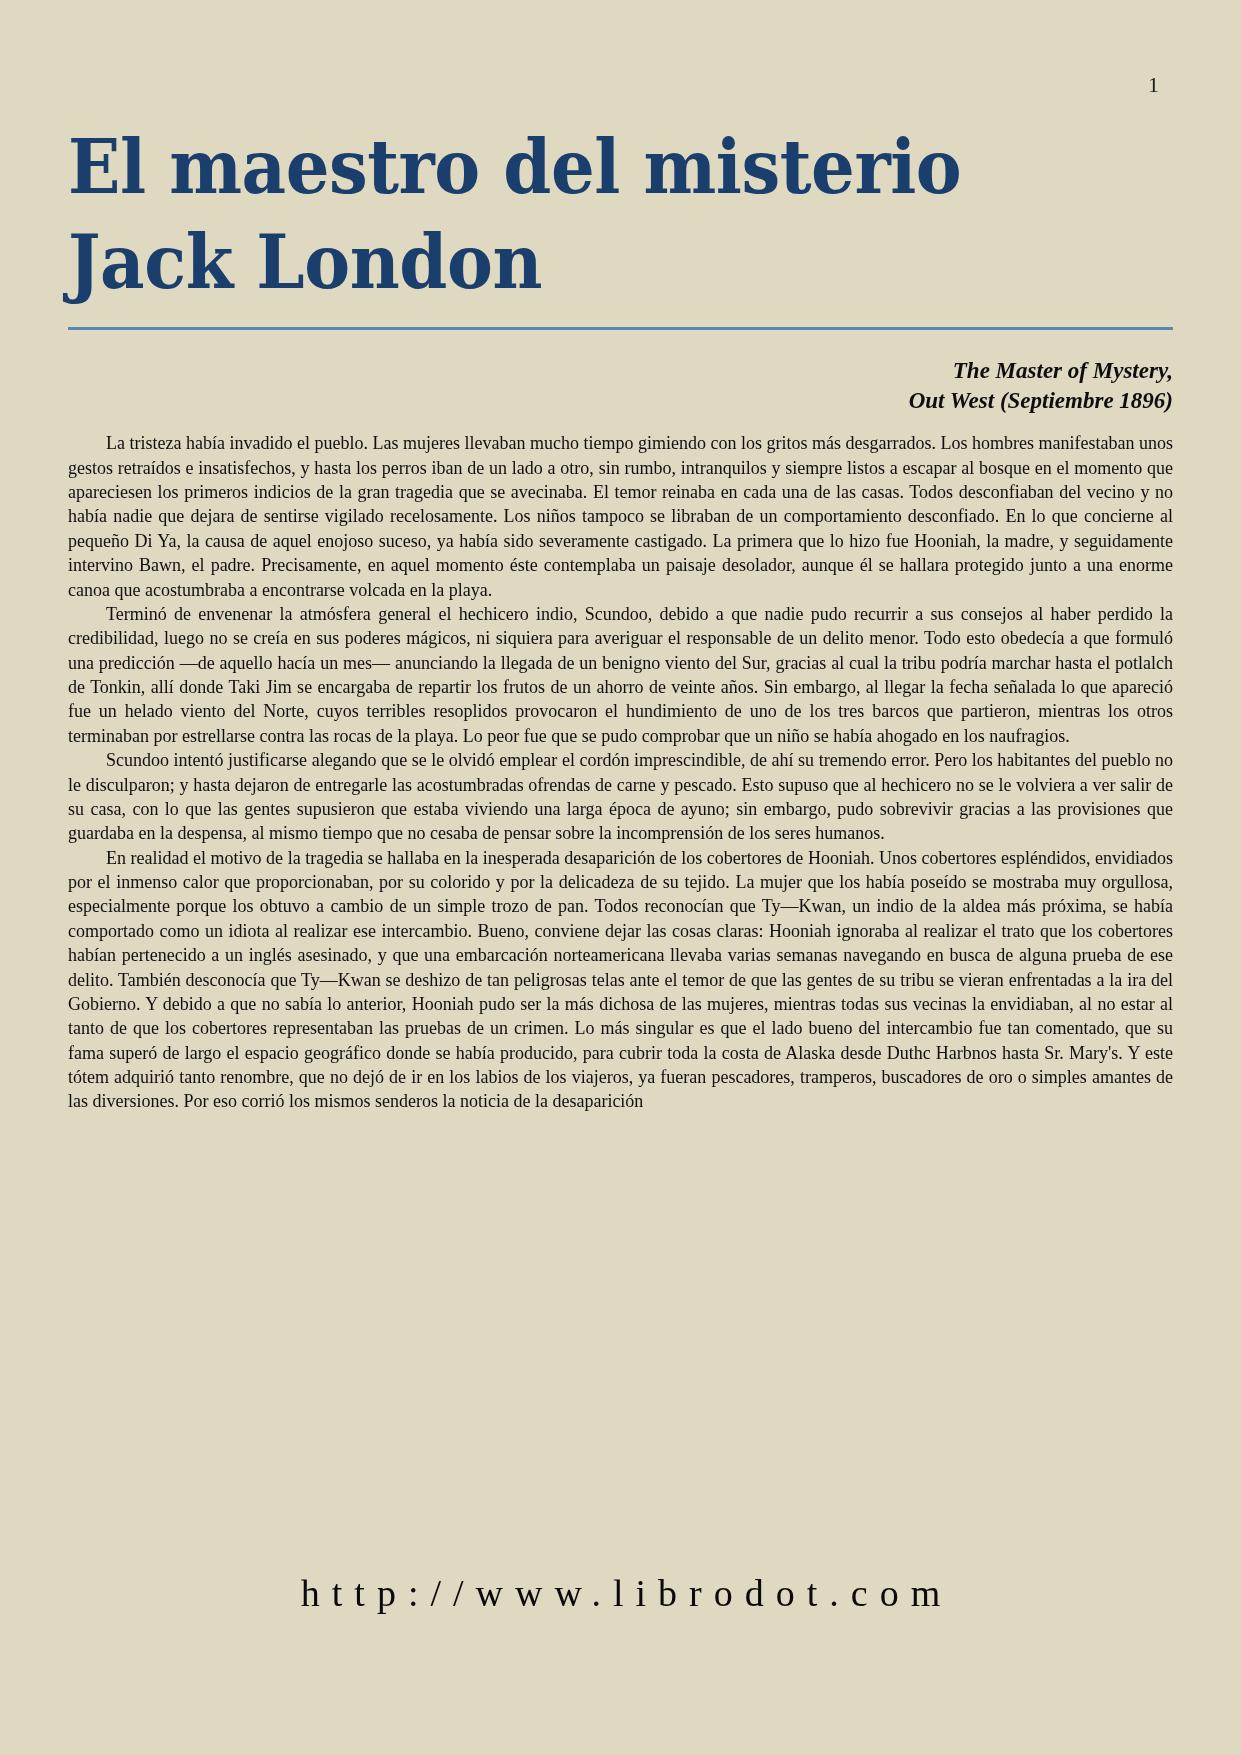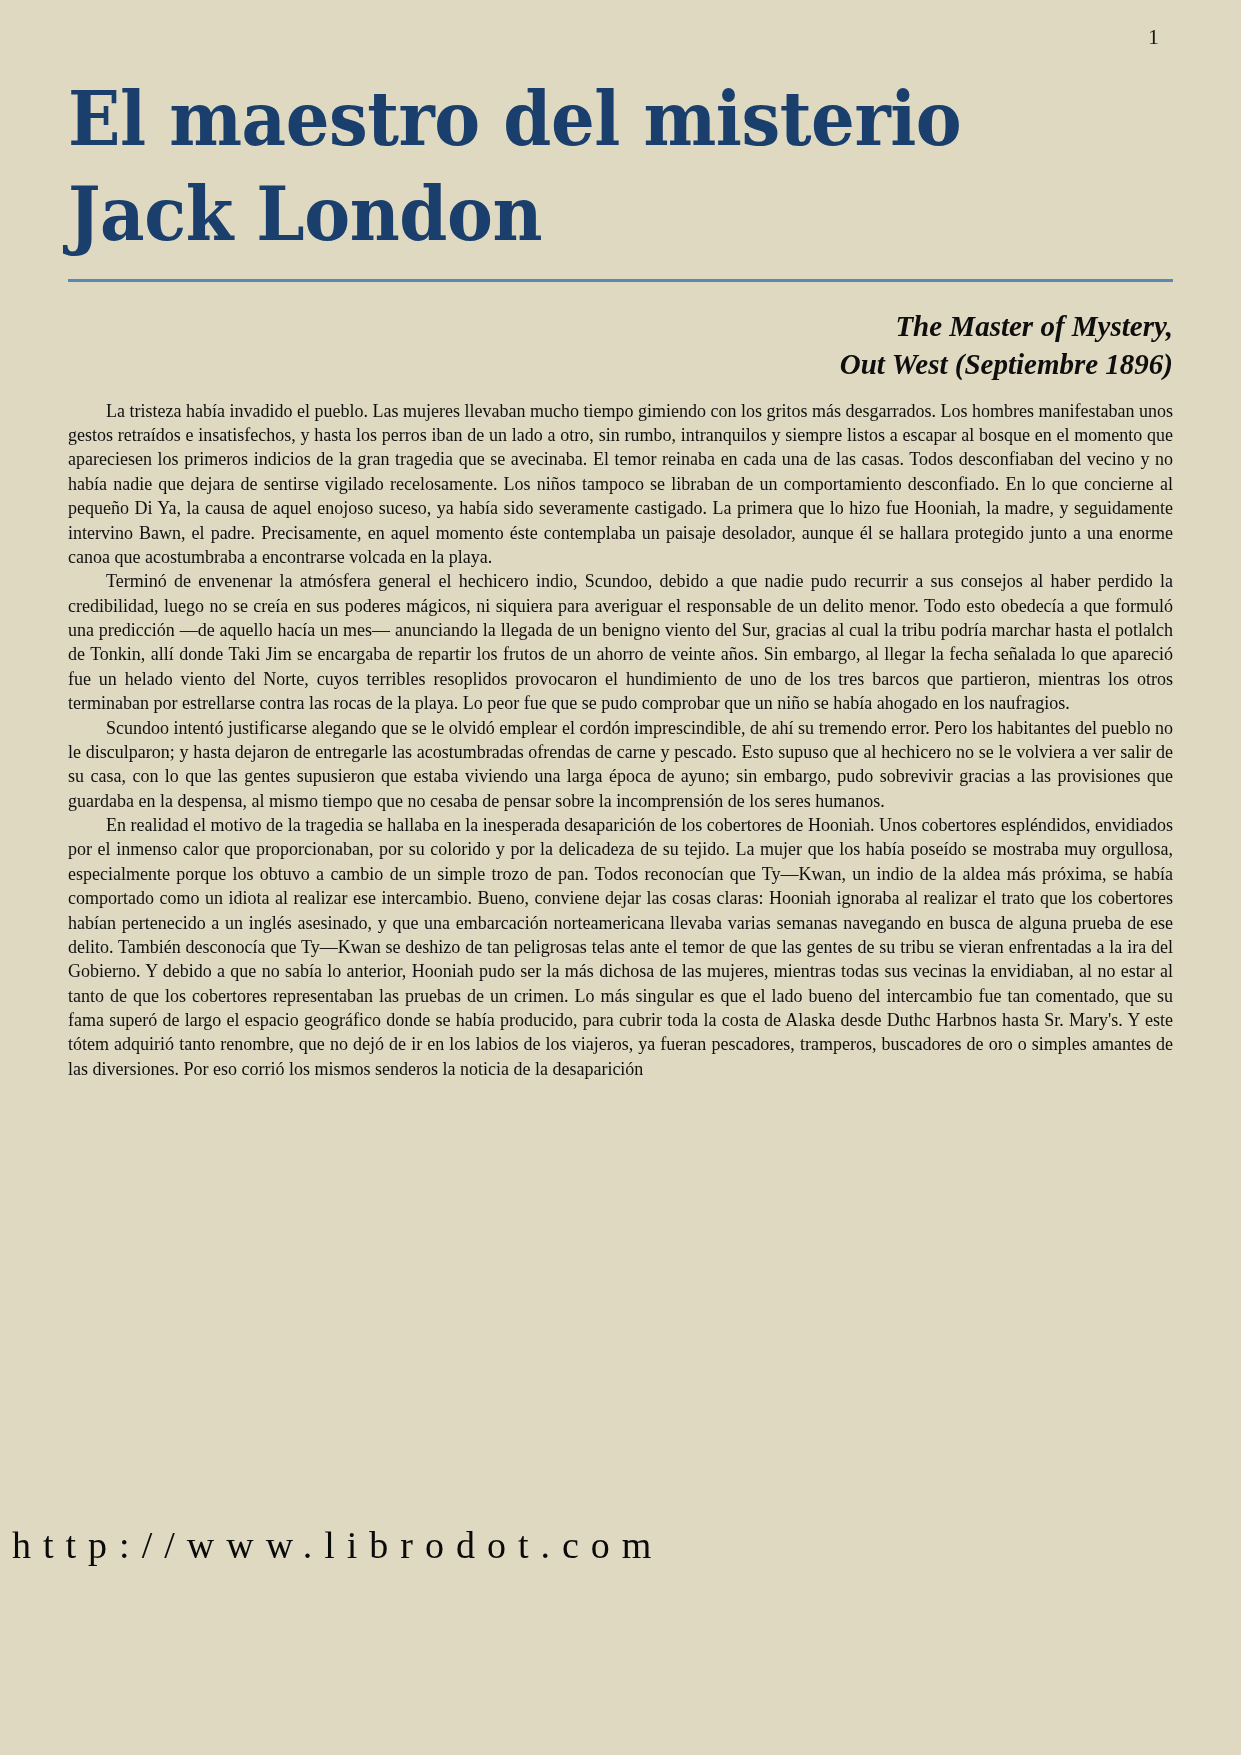--- a/index.html
+++ b/index.html
@@ -31,20 +31,21 @@
     right: 82px;
     font-size: 22px;
     line-height: 1;
     color: #1a1a1a;
     font-family: "Liberation Serif", "DejaVu Serif", serif;
   }
 
   
   .title-block {
     padding-top: 72px;
+    margin-top: 48px;
   }
   .doc-title {
     font-family: "DejaVu Serif", "Liberation Serif", serif;
     font-weight: bold;
     font-size: 74px;
     line-height: 1.28;
     letter-spacing: -0.5px;
     color: #1b3f6d;
     margin: 0;
     transform: scaleX(0.93);
@@ -58,21 +59,21 @@
     background: #5b87b5;
     width: 100%;
   }
 
   
   .attribution {
     margin-top: 26px;
     text-align: right;
     font-weight: bold;
     font-style: italic;
-    font-size: 29px;
+    font-size: 23px;
     line-height: 1.28;
     color: #0e0e0e;
   }
   .attribution div {
     margin: 0;
   }
 
   
   .body-text {
     margin-top: 16px;
@@ -87,21 +88,21 @@
     margin: 0;
     text-indent: 38px;
   }
 
   
   .footer {
     position: absolute;
     left: 0;
     right: 0;
     bottom: 188px;
-    text-align: left;
+    text-align: center;
     font-size: 38px;
     letter-spacing: 12px;
     color: #0a0a0a;
     font-family: "Liberation Serif", "DejaVu Serif", serif;
     text-indent: 12px;
   }
 </style>
 </head>
 <body>
 

